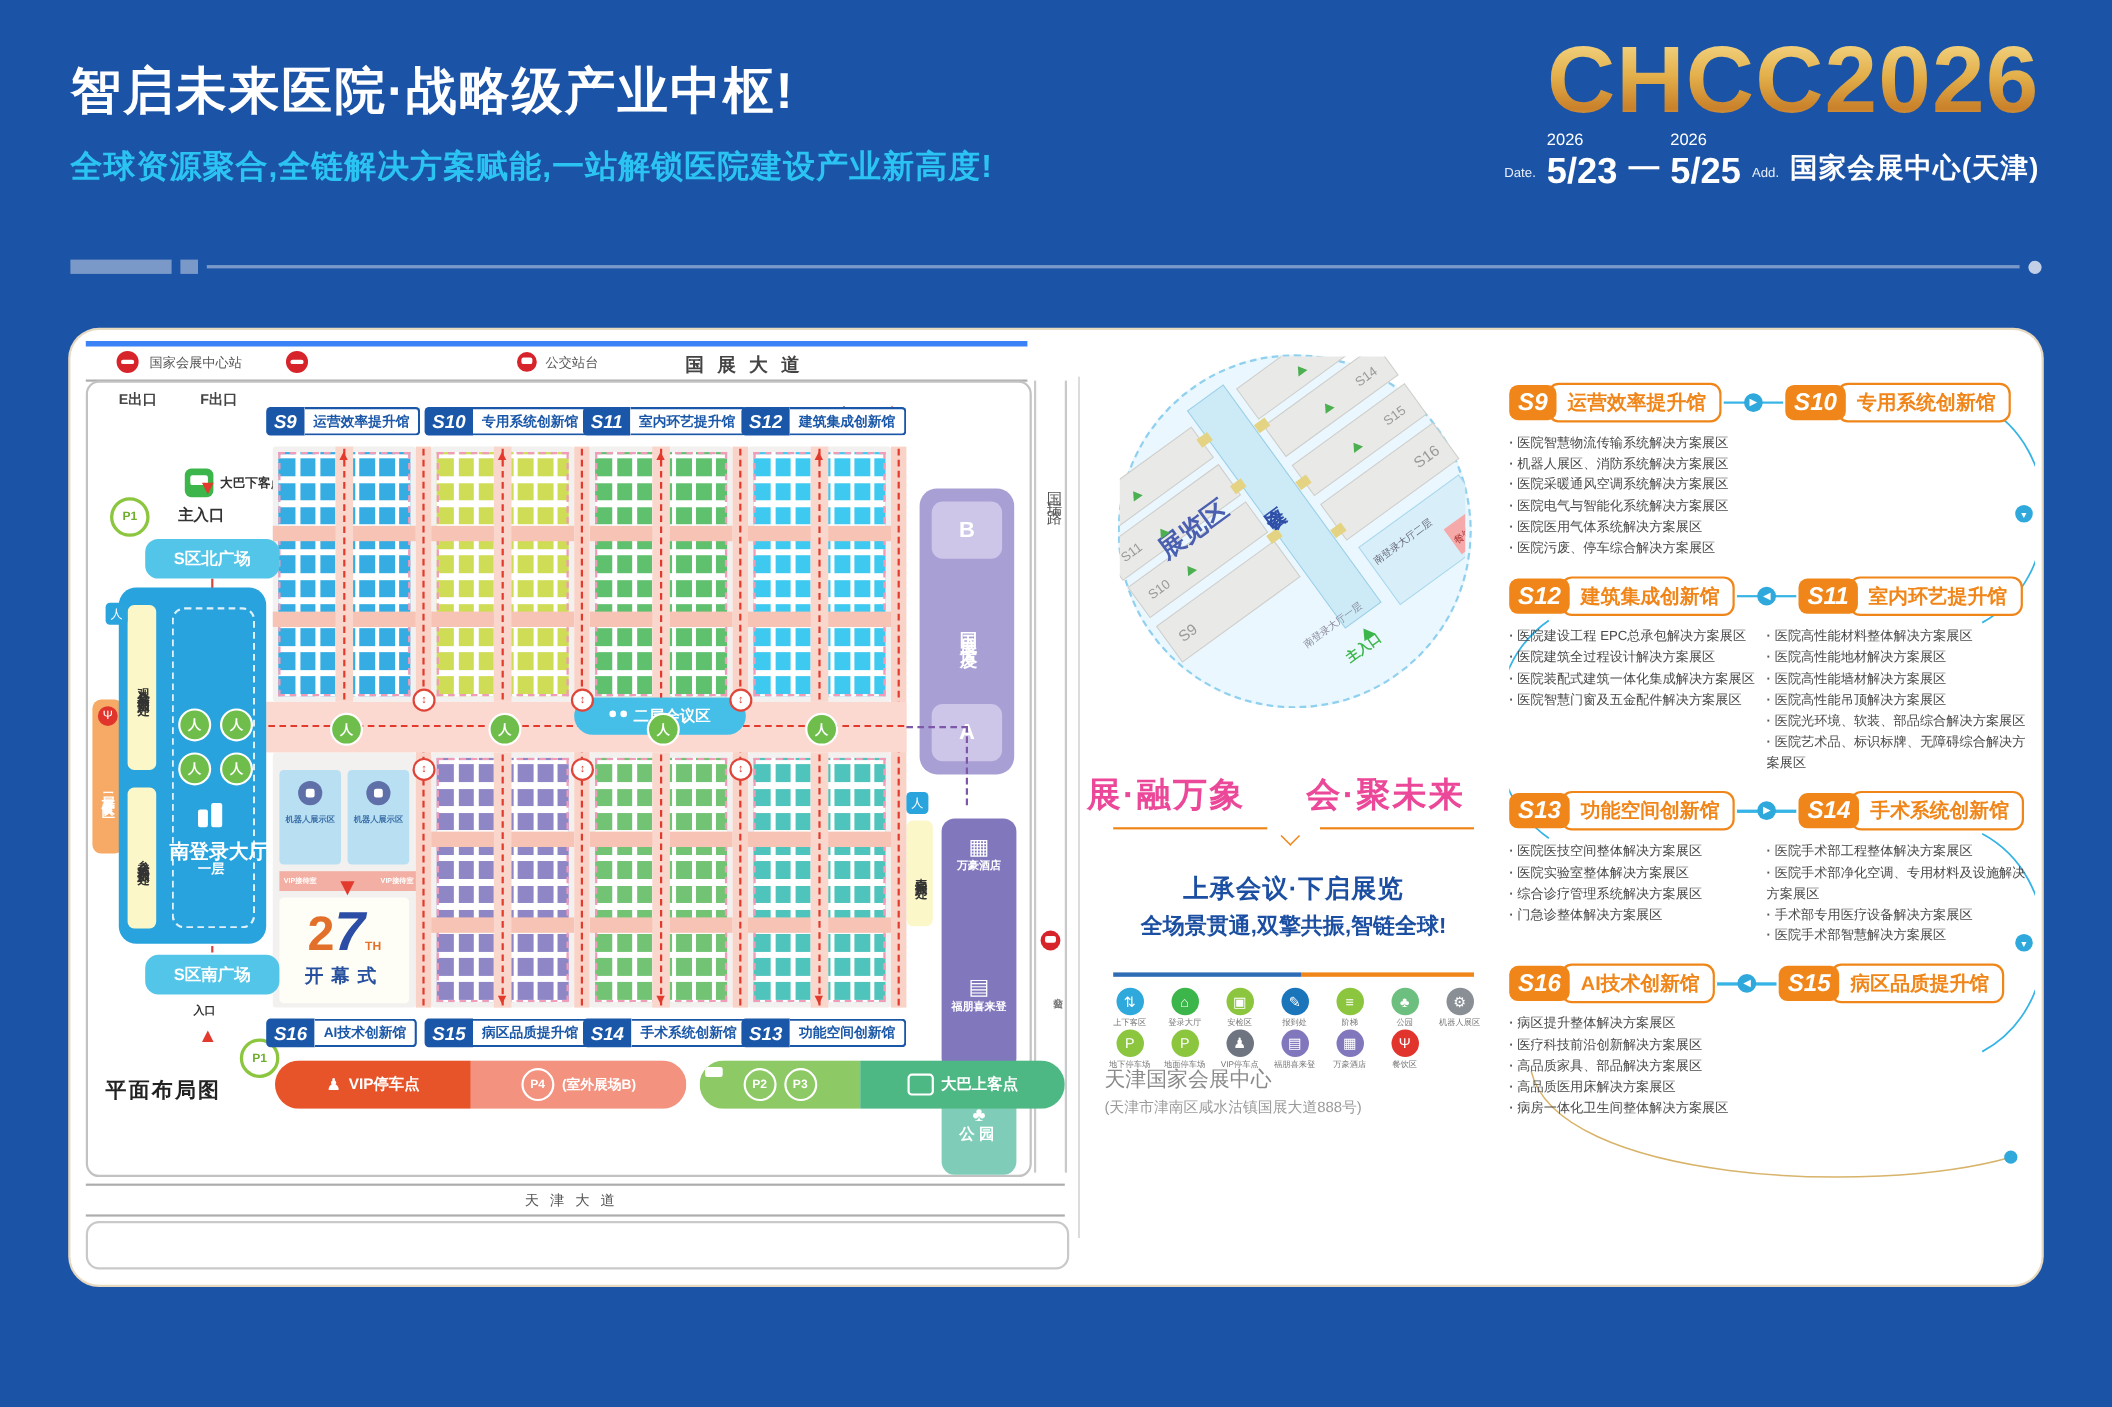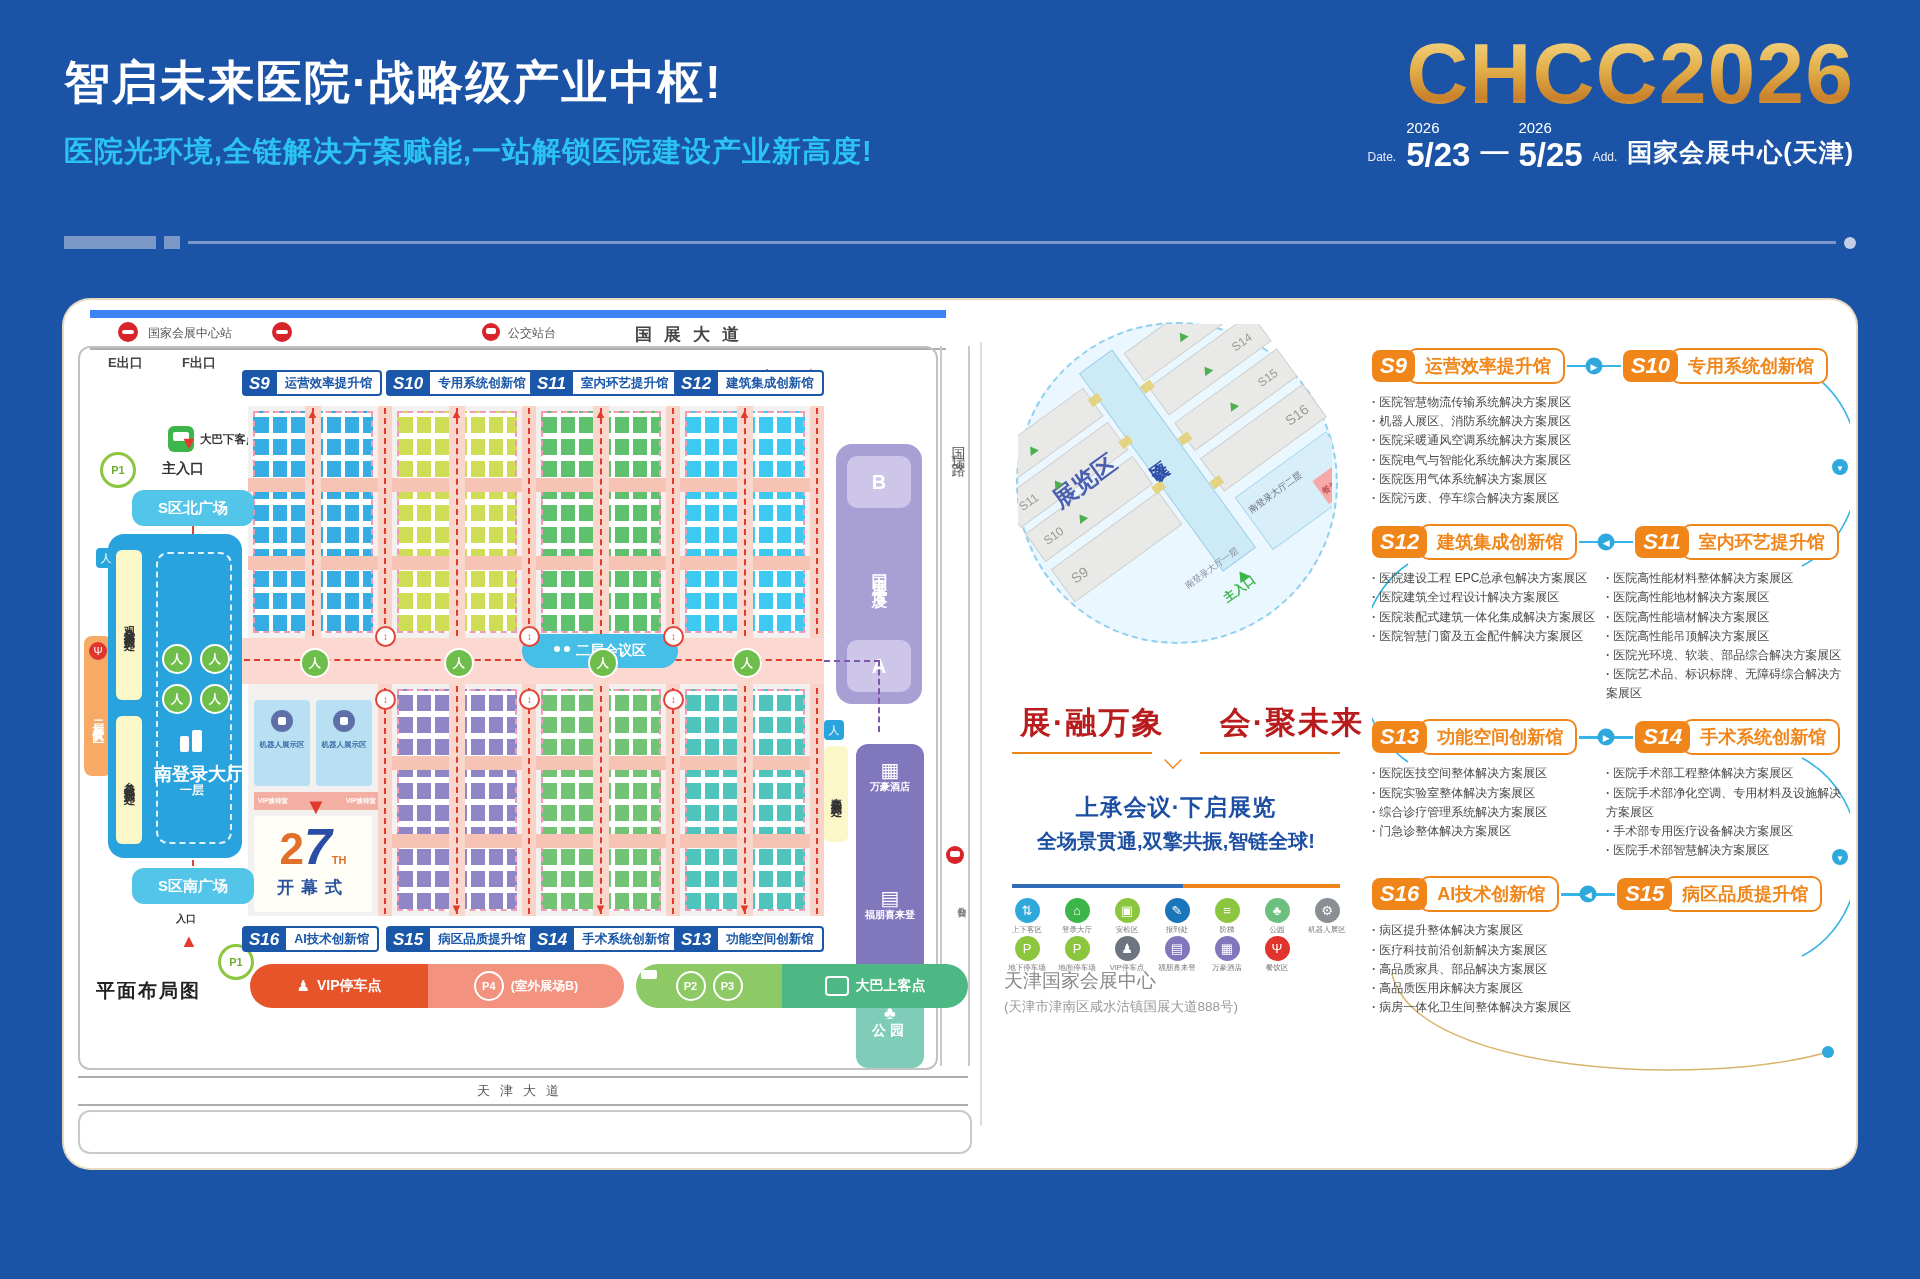--- a/index.html
+++ b/index.html
@@ -24,21 +24,21 @@
   .divider .seg1{width:92px;height:13px;background:#7A99C9;}
   .divider .seg2{width:16px;height:13px;background:#7A99C9;}
   .divider .line{flex:1;height:3px;background:#7A99C9;}
   .divider .dot{width:12px;height:12px;border-radius:50%;background:#C3CFE6;}
   
   .card{left:64px;top:300px;width:1792px;height:868px;background:#fff;border-radius:26px;
     box-shadow:0 0 0 2px #E7D8C0;}
   .panel-div{left:916px;top:42px;height:784px;border-left:2px solid #DCDCDC;border-radius:2px;}
   
   .mapw{left:14px;top:10px;width:890px;height:848px;}
-  .topband{left:12px;top:0;width:856px;height:30px;border-top:8px solid #3b82f6;border-bottom:2px solid #ADADAD;}
+  .topband{left:0;top:0;width:856px;height:30px;border-top:5px solid #3b82f6;border-bottom:2px solid #ADADAD;}
   .metro{width:20px;height:20px;border-radius:50%;background:#D7232A;position:absolute;top:4px;}
   .metro::after{content:"";position:absolute;left:4px;top:8px;width:12px;height:4px;border-radius:2px;background:#fff;}
   .busico{width:18px;height:18px;border-radius:50%;background:#D7232A;position:absolute;top:5px;}
   .busico::after{content:"";position:absolute;left:4px;top:5px;width:10px;height:6px;border-radius:2px;background:#fff;}
   .bandtxt{position:absolute;top:7px;font-size:12px;color:#555;}
   .roadname{position:absolute;top:5px;font-size:17px;color:#444;letter-spacing:12px;font-weight:600;}
   .frame{left:0;top:36px;width:856px;height:720px;border:2px solid #C2C2C2;border-radius:12px;}
   .exitlab{position:absolute;top:6px;font-size:13px;color:#444;font-weight:600;}
   .hall-tag{position:absolute;display:inline-flex;height:26px;z-index:6;}
   .hall-tag .hid{background:#1A57A8;color:#fff;font-style:italic;font-weight:900;font-size:17px;
@@ -130,22 +130,22 @@
   .rroad{left:862px;top:36px;width:26px;height:720px;border-left:2px solid #C9C9C9;border-right:2px solid #C9C9C9;}
   .rroad .rt{position:absolute;left:0;right:0;top:90px;writing-mode:vertical-rl;font-size:14px;color:#555;
     letter-spacing:8px;display:flex;justify-content:center;}
   .rroad .bs{position:absolute;left:0;right:0;top:530px;writing-mode:vertical-rl;font-size:9px;color:#777;
     display:flex;justify-content:center;margin-top:24px;}
   .rroad .busico{left:4px;top:500px;}
   
   .mid{left:924px;top:0;width:376px;height:868px;}
   .circle{position:absolute;left:28px;top:22px;width:318px;height:318px;border-radius:50%;
     background:#EAF7FE;border:2px dashed #8FD0EE;}
-  .slogans{position:absolute;left:0;top:402px;width:376px;text-align:right;font-size:31px;font-weight:900;
-    color:#b91c1c;letter-spacing:2px;white-space:nowrap;}
+  .slogans{position:absolute;left:0;top:402px;width:376px;text-align:left;font-size:31px;font-weight:900;
+    color:#ec4899;letter-spacing:2px;white-space:nowrap;}
   .notchline{position:absolute;left:24px;top:452px;width:328px;height:12px;}
   .notchline .l{position:absolute;top:0;left:0;width:140px;border-top:2.5px solid #F08619;}
   .notchline .r{position:absolute;top:0;right:0;width:140px;border-top:2.5px solid #F08619;}
   .notchline .v{position:absolute;left:152px;top:-1px;width:16px;height:16px;border-right:2.5px solid #F08619;
     border-bottom:2.5px solid #F08619;transform:rotate(45deg) scale(.7);}
   .mline{position:absolute;left:0;width:376px;text-align:center;font-weight:900;color:#1C4FA1;}
   .mline1{top:492px;font-size:23px;letter-spacing:1px;}
   .mline2{top:528px;font-size:20px;}
   .middiv{position:absolute;left:24px;top:584px;width:328px;height:4px;
     background:linear-gradient(90deg,#2E6DB5 0 52%,#F08619 52% 100%);}
@@ -174,21 +174,21 @@
   .rcols ul.c1{width:234px;flex:none;}
   .rcols ul.c2{width:244px;flex:none;}
   .rcols li::before{content:"· ";font-weight:900;color:#555;}
 </style>
 </head>
 <body>
 
 <div id="page">
 
   <div class="abs h-title">智启未来医院·战略级产业中枢!</div>
-  <div class="abs h-sub">医院光环境,全链解决方案赋能,一站解锁医院建设产业新高度!</div>
+  <div class="abs h-sub">全球资源聚合,全链解决方案赋能,一站解锁医院建设产业新高度!</div>
   <div class="abs logo-wrap">
     <div class="logo">CHCC2026</div>
     <div class="dates">
       <span class="dlab">Date.</span>
       <span class="dcol"><span class="dyear" style="display:block">2026</span><span class="dnum">5/23</span></span>
       <span class="ddash">—</span>
       <span class="dcol"><span class="dyear" style="display:block">2026</span><span class="dnum">5/25</span></span>
       <span class="dlab">Add.</span>
       <span class="dvenue">国家会展中心(天津)</span>
     </div>

